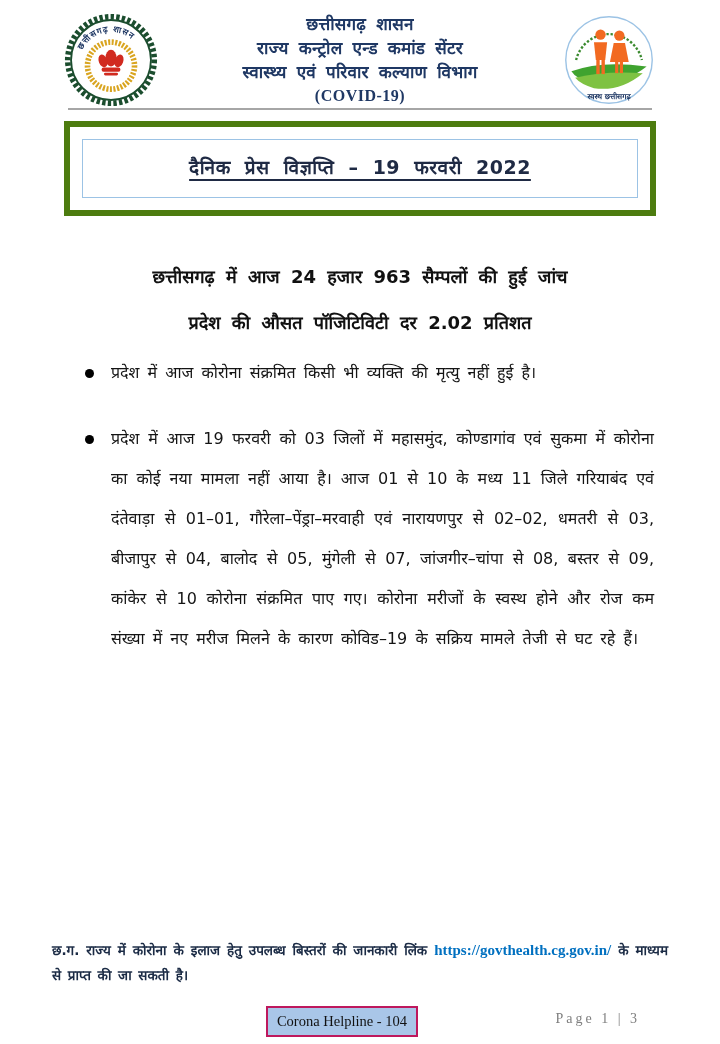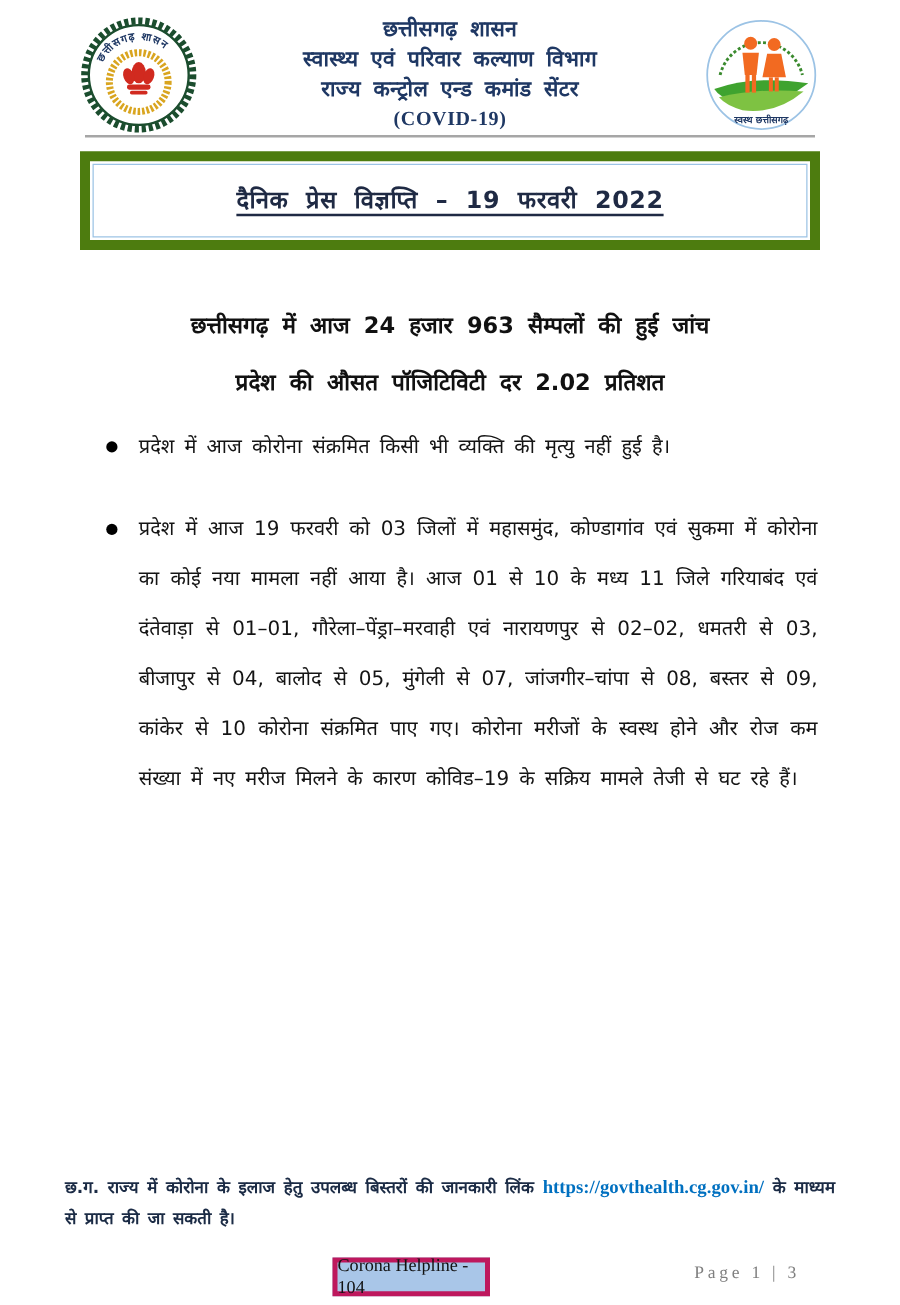--- a/index.html
+++ b/index.html
@@ -15,21 +15,21 @@
   
   .header { display:flex; align-items:center; padding-top:16px; height:104px; }
   .logo { width:94px; height:94px; flex:0 0 auto; }
   .header-center { flex:1 1 auto; text-align:center; color:#1f3864; }
   .header-center .h-line { font-weight:700; font-size:17px; line-height:24px; letter-spacing:.2px; word-spacing:4px; }
   .header-center .h-covid { font-family:"Liberation Serif", serif; font-weight:700; font-size:16px; line-height:24px; letter-spacing:.5px; }
 
   .header-divider { border:none; border-top:2px solid #a6a6a6; margin:4px 4px 0 4px; }
 
   
-  .title-box { margin-top:11px; border:8px solid #4d7c0f; padding:2px; background:#fff; }
+  .title-box { margin-top:11px; border:6px solid #4d7c0f; padding:12px; background:#fff; }
   .title-box-inner { border:1px solid #9cc3e5; padding:14px 8px 17px 8px; text-align:center; }
   .title-text {
     color:#1f2a44; font-weight:700; font-size:19px; letter-spacing:.5px; word-spacing:7px;
     text-decoration:underline; text-underline-offset:5px; text-decoration-thickness:1.5px;
   }
 
   
   .sec-heading { text-align:center; font-weight:700; color:#111; font-size:18px; line-height:46px; word-spacing:5px; }
   .sec-heading.first { margin-top:38px; }
   .sec-heading.second { margin-top:26px; }
@@ -51,22 +51,22 @@
     position:absolute; left:52px; right:52px; top:938px;
     color:#1b2b45; font-weight:700; font-size:13.5px; line-height:25px;
     text-align:justify; word-spacing:2px;
   }
   .footer-notes p { margin:0; }
   .link {
     color:#0070c0; font-family:"Liberation Serif", serif; font-weight:700;
     font-size:15px; cursor:pointer; word-spacing:0; white-space:nowrap;
   }
   .helpline-badge {
-    position:absolute; left:266px; top:1006px; width:126px; height:31px;
-    background:#a9c6e8; border:4px solid #be185d;
+    position:absolute; left:266px; top:1006px; width:152px; height:31px;
+    background:#a9c6e8; border:2px solid #be185d;
     display:flex; align-items:center; justify-content:center;
     font-family:"Liberation Serif", serif; font-size:14.5px; color:#111;
   }
   .page-number {
     position:absolute; right:80px; top:1011px;
     font-family:"Liberation Serif", serif; font-size:14px; color:#7f7f7f; letter-spacing:3px;
   }
 </style>
 </head>
 <body>
@@ -91,22 +91,22 @@
           <ellipse cx="41.5" cy="51" rx="4.5" ry="7" transform="rotate(-20 41.5 51)"></ellipse>
           <ellipse cx="58.5" cy="51" rx="4.5" ry="7" transform="rotate(20 58.5 51)"></ellipse>
           <rect x="40" y="58" width="20" height="4.5" rx="2"></rect>
           <rect x="42.5" y="63.5" width="15" height="3" rx="1.5"></rect>
         </g>
       </svg>
     </div>
 
     <div class="header-center">
       <div class="h-line">छत्तीसगढ़ शासन</div>
+      <div class="h-line">राज्य कन्ट्रोल एन्ड कमांड सेंटर</div>
       <div class="h-line">स्वास्थ्य एवं परिवार कल्याण विभाग</div>
-      <div class="h-line">राज्य कन्ट्रोल एन्ड कमांड सेंटर</div>
       <div class="h-covid">(COVID-19)</div>
     </div>
 
     <div class="logo">
       <svg viewBox="0 0 100 100" width="94" height="94">
         <circle cx="50" cy="50" r="46" fill="#ffffff" stroke="#9cc3e5" stroke-width="1.5"></circle>
         <path d="M 15,50 A 36,36 0 0 1 85,50" fill="none" stroke="#3a8a2e" stroke-width="2.5" stroke-dasharray="2.5 2"></path>
         <path d="M10,62 Q42,50 90,57 Q62,79 30,74 Q15,70 10,62 Z" fill="#3fa32f"></path>
         <path d="M14,69 Q46,61 86,64 Q62,84 34,80 Q20,76 14,69 Z" fill="#7ec242"></path>
         <g fill="#f26a21">

